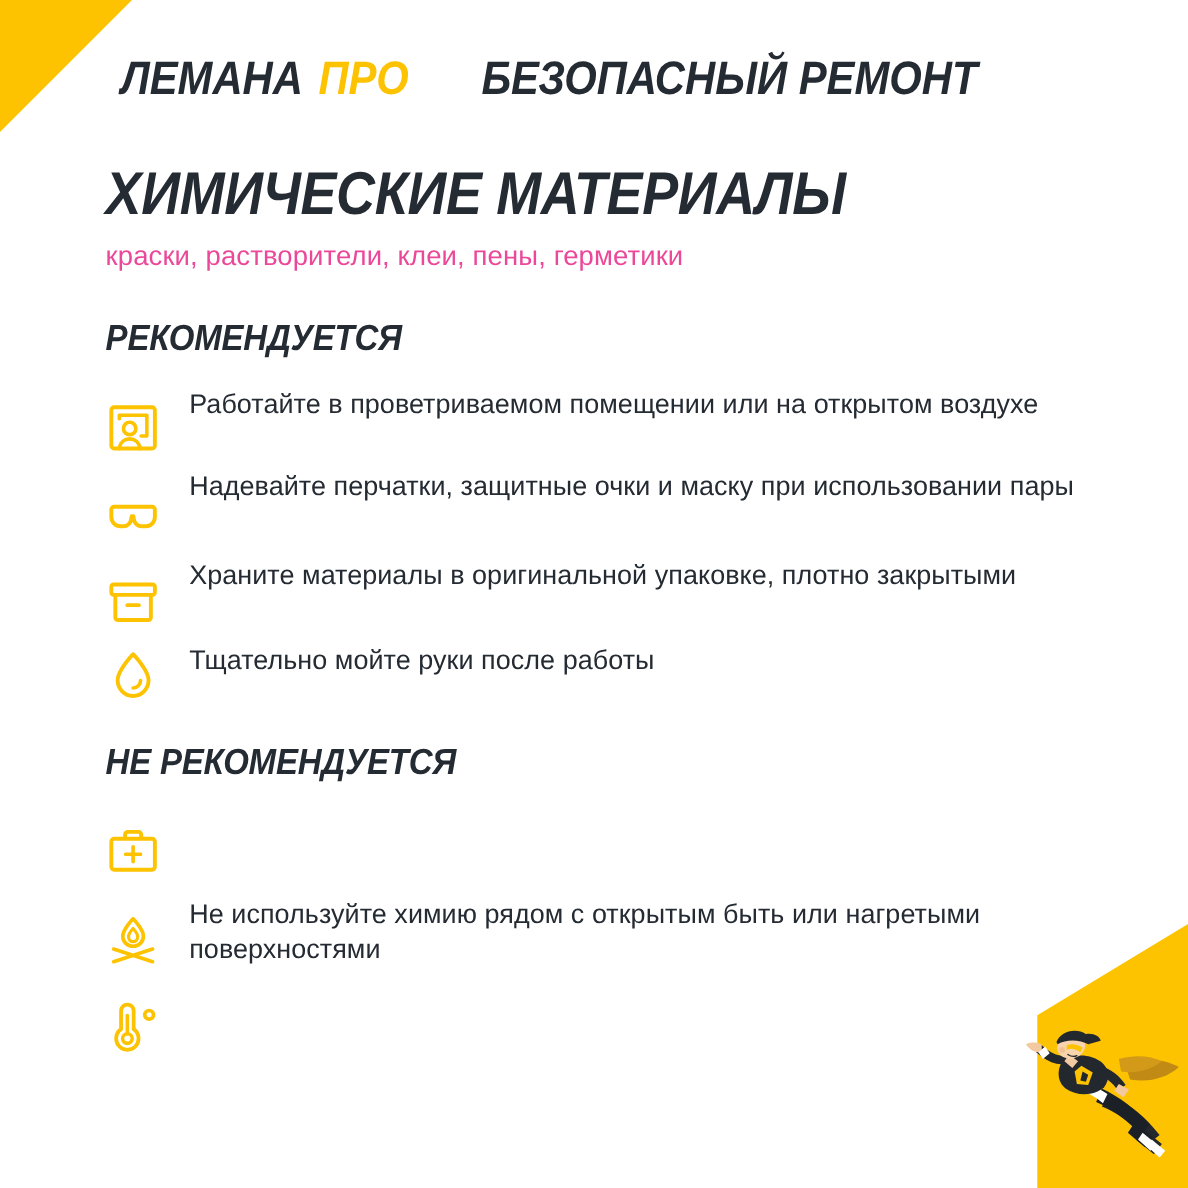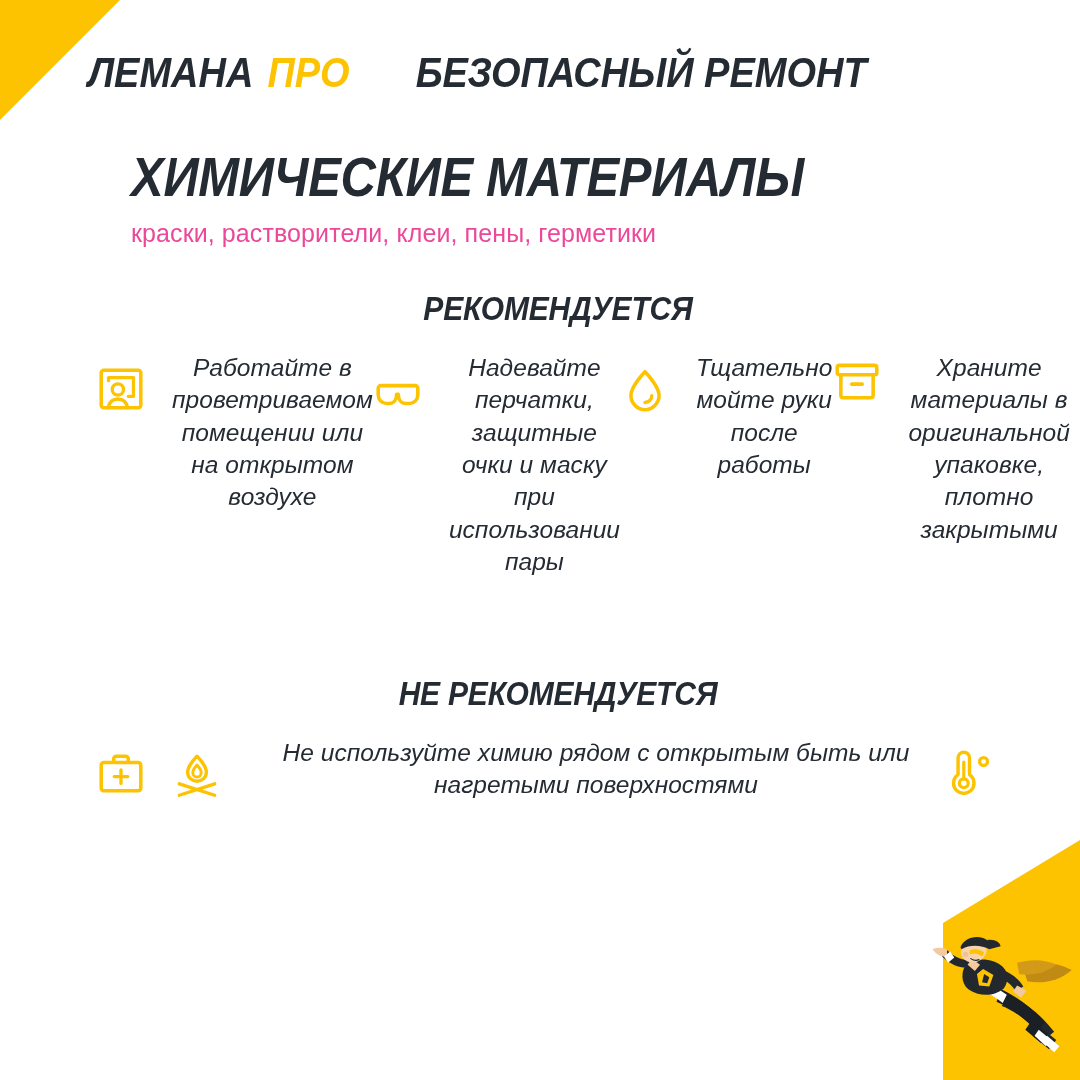--- a/index.html
+++ b/index.html
@@ -16,60 +16,60 @@
     position:absolute;top:0;left:0;width:120px;height:120px;
     z-index:1;pointer-events:none;
   }
   .corner-br{
     position:absolute;right:0;bottom:0;width:175px;height:250px;
     z-index:1;pointer-events:none;
   }
 
   
   .header{
-    position:absolute;top:44px;left:88px;right:60px;height:56px;
+    position:absolute;top:44px;left:110px;right:60px;height:56px;
     display:flex;align-items:center;z-index:3;
   }
   .logo{
     display:flex;align-items:baseline;gap:14px;
     font-weight:bold;font-style:italic;
     font-size:38px;letter-spacing:-0.5px;
     transform:scaleY(1.12);transform-origin:left center;
   }
   .logo .lemana{color:#252b33;letter-spacing:0px;}
   .logo .pro{color:#fdc300;letter-spacing:0px;}
   .header-title{
     margin-left:66px;
     font-weight:bold;font-style:italic;
     font-size:38px;color:#252b33;letter-spacing:0px;
     transform:scaleY(1.12);transform-origin:left center;
   }
 
   
-  .title-block{position:absolute;top:150px;left:96px;right:60px;z-index:3;margin-left:35px;}
+  .title-block{position:absolute;top:150px;left:96px;right:60px;z-index:3;}
   .main-title{
     font-size:49px;font-weight:bold;font-style:italic;color:#252b33;
     letter-spacing:-0.3px;line-height:1.0;margin:0;
     transform:scaleY(1.12);transform-origin:left top;
   }
   .subtitle{
     margin:20px 0 0 0;font-size:25px;color:#ec4899;font-weight:400;
     letter-spacing:0.1px;
   }
 
   
-  .section{position:absolute;left:96px;right:60px;z-index:3;text-align:center;}
+  .section{position:absolute;left:96px;right:60px;z-index:3;}
   .section-rec{top:290px;}
   .section-not{top:675px;}
   .section-heading{
     font-size:30px;font-weight:bold;font-style:italic;color:#252b33;
     letter-spacing:-0.2px;margin:0 0 28px 0;
     transform:scaleY(1.1);transform-origin:left top;
   }
-  .list{display:flex;font-style:italic;}
+  .list{display:flex;flex-direction:column;}
   .list-item{
     display:flex;align-items:flex-start;
     margin-bottom:16px;
   }
   .list-item .icon-wrap{
     width:76px;min-width:76px;
     display:flex;justify-content:flex-start;align-items:center;
     padding-top:2px;
   }
   .list-item .item-text{
@@ -130,36 +130,36 @@
           <svg class="icon" width="50" height="50" viewBox="0 0 48 48" fill="none" aria-hidden="true">
             <path d="M5 17.5c0-1.4 1.1-2.5 2.5-2.5h33c1.4 0 2.5 1.1 2.5 2.5v6.6c0 4.4-3.6 8-8 8h-3.4c-3.6 0-6.6-2.7-7-6.3l-.3-2.4h-1.6l-.3 2.4c-.4 3.6-3.4 6.3-7 6.3H13c-4.4 0-8-3.6-8-8v-6.6z" stroke="#FDC300" stroke-width="3.4" stroke-linejoin="round"></path>
           </svg>
         </span>
         <span class="item-text">Надевайте перчатки, защитные очки и маску при использовании пары</span>
       </div>
 
       <div class="list-item">
         <span class="icon-wrap">
           <svg class="icon" width="50" height="50" viewBox="0 0 48 48" fill="none" aria-hidden="true">
-            <path d="M24 5.5c0 0-13.5 14-13.5 22.6C10.5 35.9 16.6 42 24 42s13.5-6.1 13.5-13.9C37.5 19.5 24 5.5 24 5.5z" stroke="#FDC300" stroke-width="3.4" stroke-linejoin="round"></path>
-            <path d="M30.5 28.5c0 3.6-2.9 6.5-6.5 6.5" stroke="#FDC300" stroke-width="3.2" stroke-linecap="round"></path>
-          </svg>
-        </span>
-        <span class="item-text">Тщательно мойте руки после работы</span>
-      </div>
-
-      <div class="list-item">
-        <span class="icon-wrap">
-          <svg class="icon" width="50" height="50" viewBox="0 0 48 48" fill="none" aria-hidden="true">
             <rect x="5" y="9" width="38" height="9" rx="2" stroke="#FDC300" stroke-width="3.4"></rect>
             <path d="M8.5 18.5v19.2c0 1.3 1 2.3 2.3 2.3h26.4c1.3 0 2.3-1 2.3-2.3V18.5" stroke="#FDC300" stroke-width="3.4" stroke-linejoin="round"></path>
             <path d="M19 27h10" stroke="#FDC300" stroke-width="3.4" stroke-linecap="round"></path>
           </svg>
         </span>
         <span class="item-text">Храните материалы в оригинальной упаковке, плотно закрытыми</span>
+      </div>
+
+      <div class="list-item">
+        <span class="icon-wrap">
+          <svg class="icon" width="50" height="50" viewBox="0 0 48 48" fill="none" aria-hidden="true">
+            <path d="M24 5.5c0 0-13.5 14-13.5 22.6C10.5 35.9 16.6 42 24 42s13.5-6.1 13.5-13.9C37.5 19.5 24 5.5 24 5.5z" stroke="#FDC300" stroke-width="3.4" stroke-linejoin="round"></path>
+            <path d="M30.5 28.5c0 3.6-2.9 6.5-6.5 6.5" stroke="#FDC300" stroke-width="3.2" stroke-linecap="round"></path>
+          </svg>
+        </span>
+        <span class="item-text">Тщательно мойте руки после работы</span>
       </div>
 
     </div>
   </div>
 
   <div class="section section-not">
     <h2 class="section-heading">НЕ РЕКОМЕНДУЕТСЯ</h2>
     <div class="list not-list">
 
       <div class="list-item">

